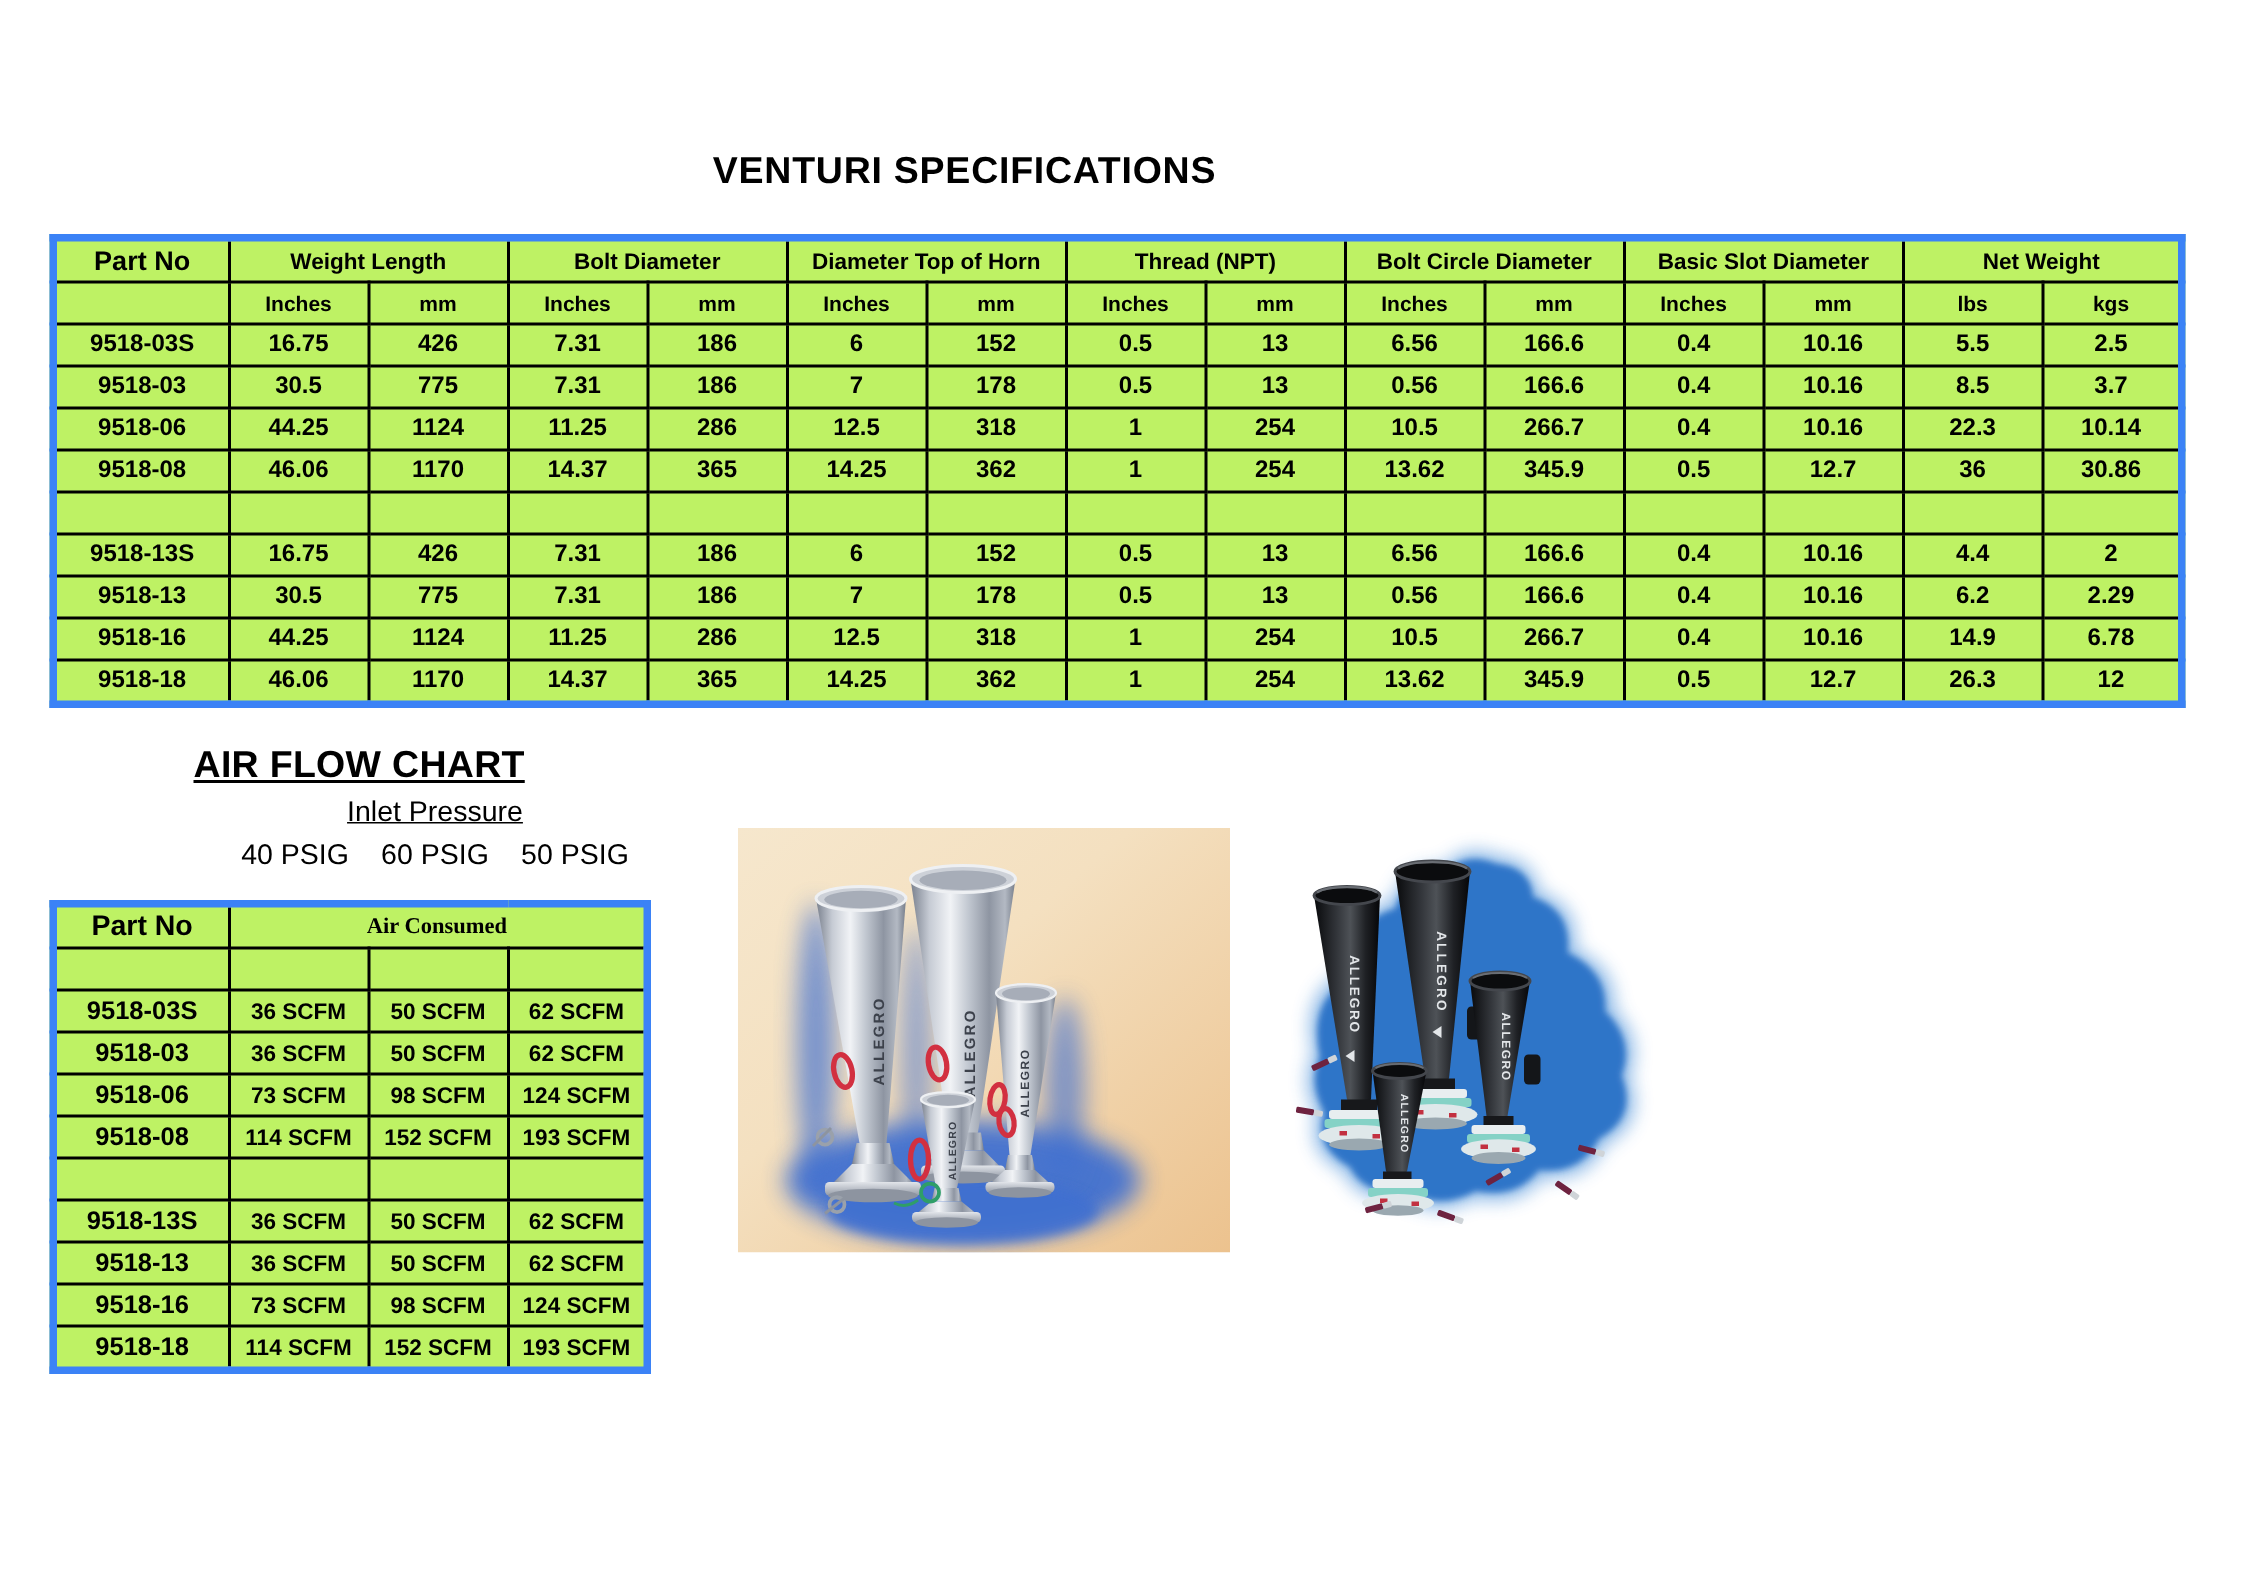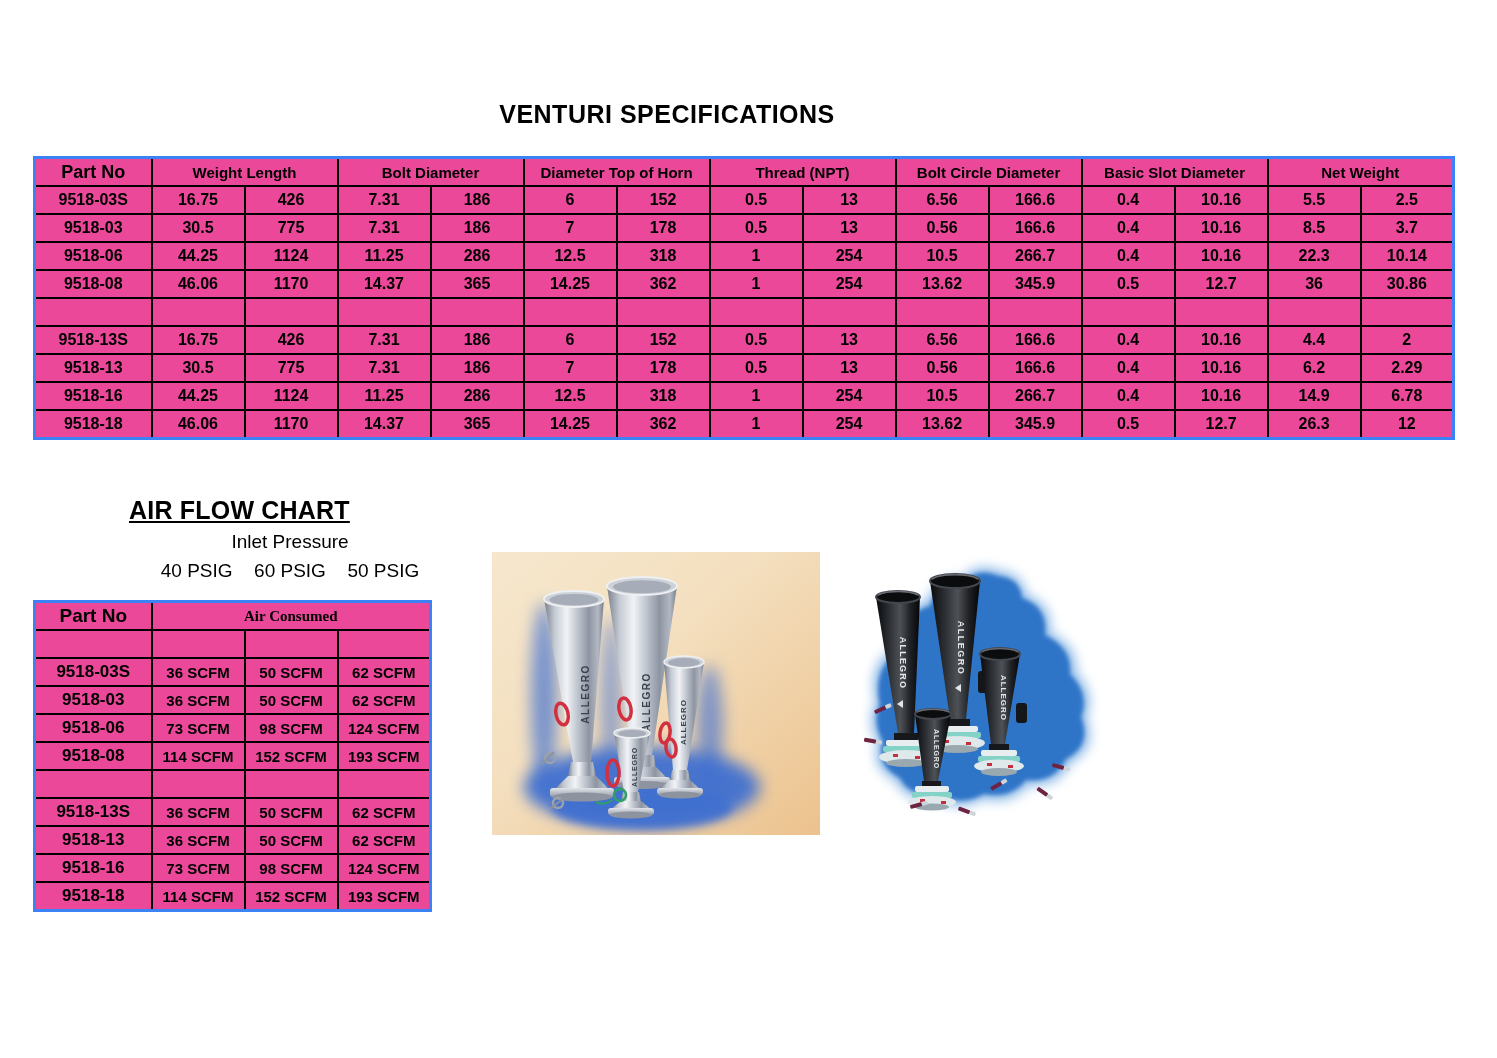--- a/index.html
+++ b/index.html
@@ -4,36 +4,36 @@
 <style>
   html,body{margin:0;padding:0;}
   body{
     width:1497px;height:1058px;position:relative;background:#ffffff;
     font-family:"Liberation Sans",sans-serif;color:#000;overflow:hidden;
   }
   .abs{position:absolute;}
   
   .page-title{
     top:100px;left:0;width:1286px;text-align:center;
-    font-size:25px;font-weight:bold;letter-spacing:0.5px;margin-left:24px;
+    font-size:25px;font-weight:bold;letter-spacing:0.5px;
   }
   .airflow-title{
     top:496px;left:129px;font-size:25px;font-weight:bold;letter-spacing:0.2px;text-decoration:underline;
   }
   .inlet-label{
     top:531px;left:150px;width:280px;text-align:center;
-    font-size:19px;font-weight:500;
+    font-size:19px;font-weight:500;text-decoration:underline;
   }
   .psig-row{
     top:560px;left:150px;width:280px;display:flex;
     font-size:19px;font-weight:500;justify-content:space-between;
   }
   .psig-row span{flex:1;text-align:center;}
   
-  table{border-collapse:collapse;border:3px solid #3b82f6;table-layout:fixed;background:#ec4899;}
+  table{border-collapse:collapse;border:5px solid #3b82f6;table-layout:fixed;background:#bef264;}
   th,td{
     border:2px solid #000;text-align:center;vertical-align:middle;
     font-weight:bold;padding:0;height:26px;overflow:hidden;white-space:nowrap;
   }
   
   .spec-wrap{top:156px;left:33px;}
   .spec-table{width:1419px;}
   .spec-table col.c-part{width:117px;}
   .spec-table col.c-val{width:93px;}
   .spec-table th{font-size:15px;}
@@ -83,20 +83,37 @@
         <tr>
           <th class="partno-head">Part No</th>
           <th colspan="2">Weight Length</th>
           <th colspan="2">Bolt Diameter</th>
           <th colspan="2">Diameter Top of Horn</th>
           <th colspan="2">Thread (NPT)</th>
           <th colspan="2">Bolt Circle Diameter</th>
           <th colspan="2">Basic Slot Diameter</th>
           <th colspan="2">Net Weight</th>
         </tr>
+        <tr>
+          <th></th>
+          <th class="sub">Inches</th>
+          <th class="sub">mm</th>
+          <th class="sub">Inches</th>
+          <th class="sub">mm</th>
+          <th class="sub">Inches</th>
+          <th class="sub">mm</th>
+          <th class="sub">Inches</th>
+          <th class="sub">mm</th>
+          <th class="sub">Inches</th>
+          <th class="sub">mm</th>
+          <th class="sub">Inches</th>
+          <th class="sub">mm</th>
+          <th class="sub">lbs</th>
+          <th class="sub">kgs</th>
+        </tr>
       </thead>
     <tbody>
         <tr>
           <td class="part-cell">9518-03S</td>
           <td>16.75</td>
           <td>426</td>
           <td>7.31</td>
           <td>186</td>
           <td>6</td>
           <td>152</td>

